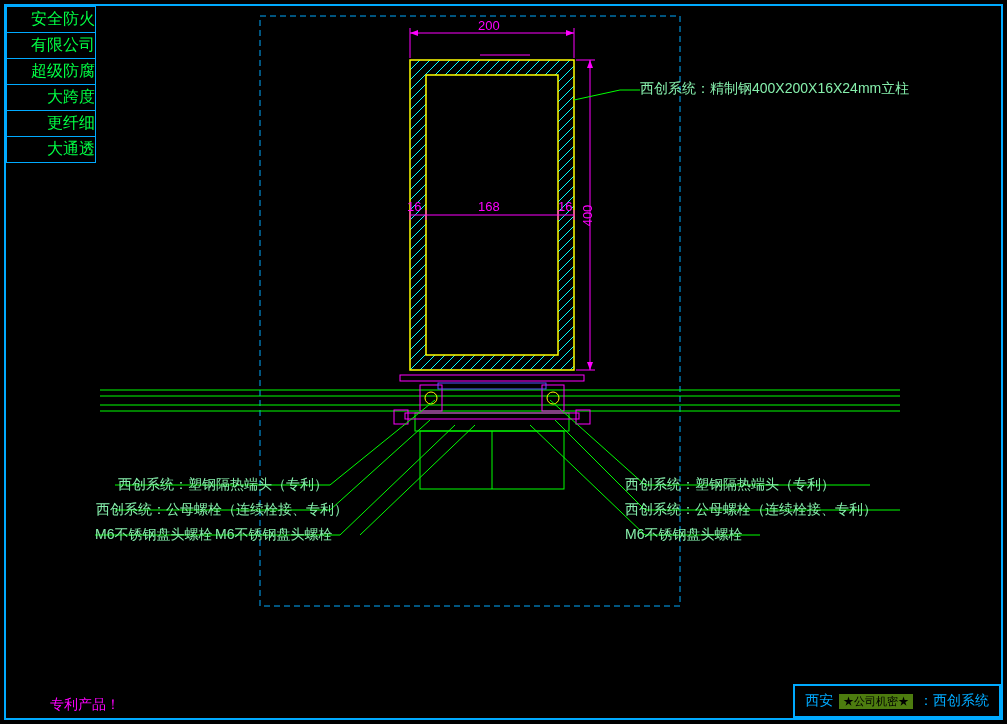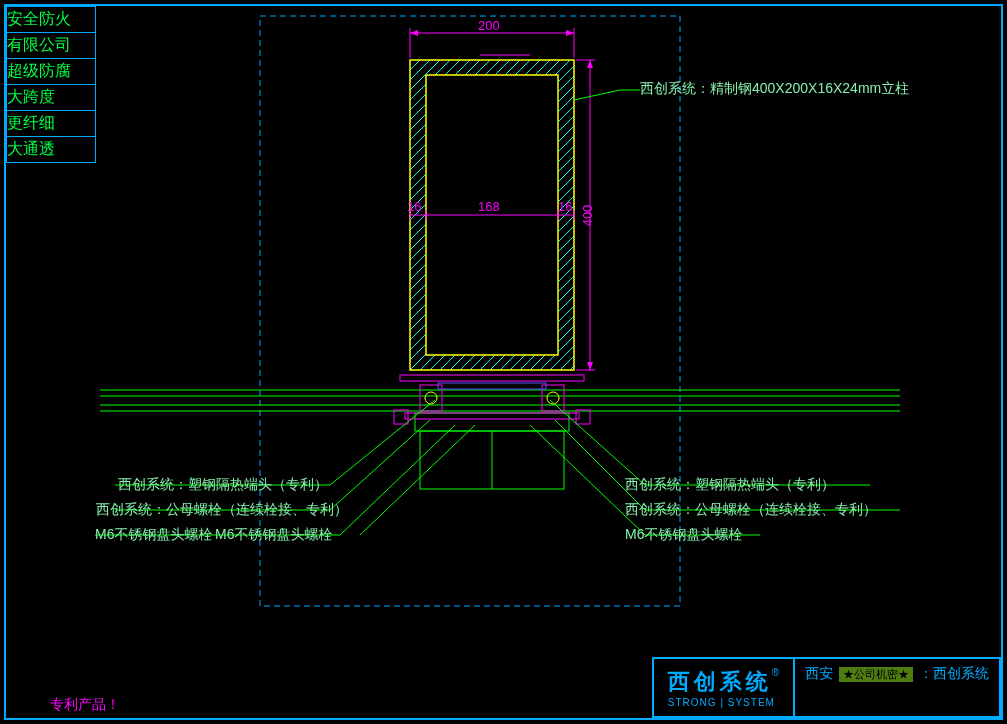--- a/index.html
+++ b/index.html
@@ -1,18 +1,18 @@
 <!DOCTYPE html>
 <html><head>
 <meta charset="utf-8">
 <style>
   html,body{margin:0;padding:0;background:#000;width:1007px;height:724px;overflow:hidden;font-family:"Microsoft YaHei",SimSun,sans-serif}
   .frame{position:absolute;inset:4px;border:2px solid #0af}
   .sidebar{position:absolute;left:6px;top:6px;width:90px}
-  .sidebar-item{border:1px solid #0af;color:#0f4;font-size:16px;text-align:left;padding:2px 0;margin-bottom:-1px}
+  .sidebar-item{border:1px solid #0af;color:#0f4;font-size:16px;text-align:right;padding:2px 0;margin-bottom:-1px}
   svg{position:absolute;left:0;top:0}
   .label{position:absolute;color:#86efac;font-size:14px;white-space:nowrap}
   .dim{position:absolute;color:#f0f;font-size:13px;text-align:center}
   .titleblock{position:absolute;right:6px;bottom:6px;border:2px solid #0af;display:flex}
   .tb-left{border-right:2px solid #0af;padding:8px 14px}
   .tb-logo-main{color:#0af;font-size:22px;font-weight:bold;letter-spacing:4px}
   .tb-logo-sub{color:#0af;font-size:10px;letter-spacing:1px}
   .tb-sup{color:#0af;font-size:10px;vertical-align:top}
   .tb-right-row{border-bottom:2px solid #0af;padding:6px 10px;color:#0af;font-size:14px}
   .tb-right-row:last-child{border-bottom:none}
@@ -124,26 +124,20 @@
 <div class="label" style="left:625px;top:476px">西创系统：塑钢隔热端头（专利）</div>
 <div class="label" style="left:96px;top:501px">西创系统：公母螺栓（连续栓接、专利）</div>
 <div class="label" style="left:625px;top:501px">西创系统：公母螺栓（连续栓接、专利）</div>
 <div class="label" style="left:95px;top:526px">M6不锈钢盘头螺栓</div>
 <div class="label" style="left:215px;top:526px">M6不锈钢盘头螺栓</div>
 <div class="label" style="left:625px;top:526px">M6不锈钢盘头螺栓</div>
 
 <div class="patent">专利产品！</div>
 
 <div class="titleblock">
-  <div class="tb-left">
-    <div>
-      <span class="tb-logo-main">西创系统</span><span class="tb-sup">®</span>
-    </div>
-    <div class="tb-logo-sub">STRONG | SYSTEM</div>
-  </div>
   <div>
     <div class="tb-right-row">
       <span>西安</span>
       <span class="confidential">★公司机密★</span>
       <span>：西创系统</span>
     </div>
   </div>
 </div>
 
 </body></html>

